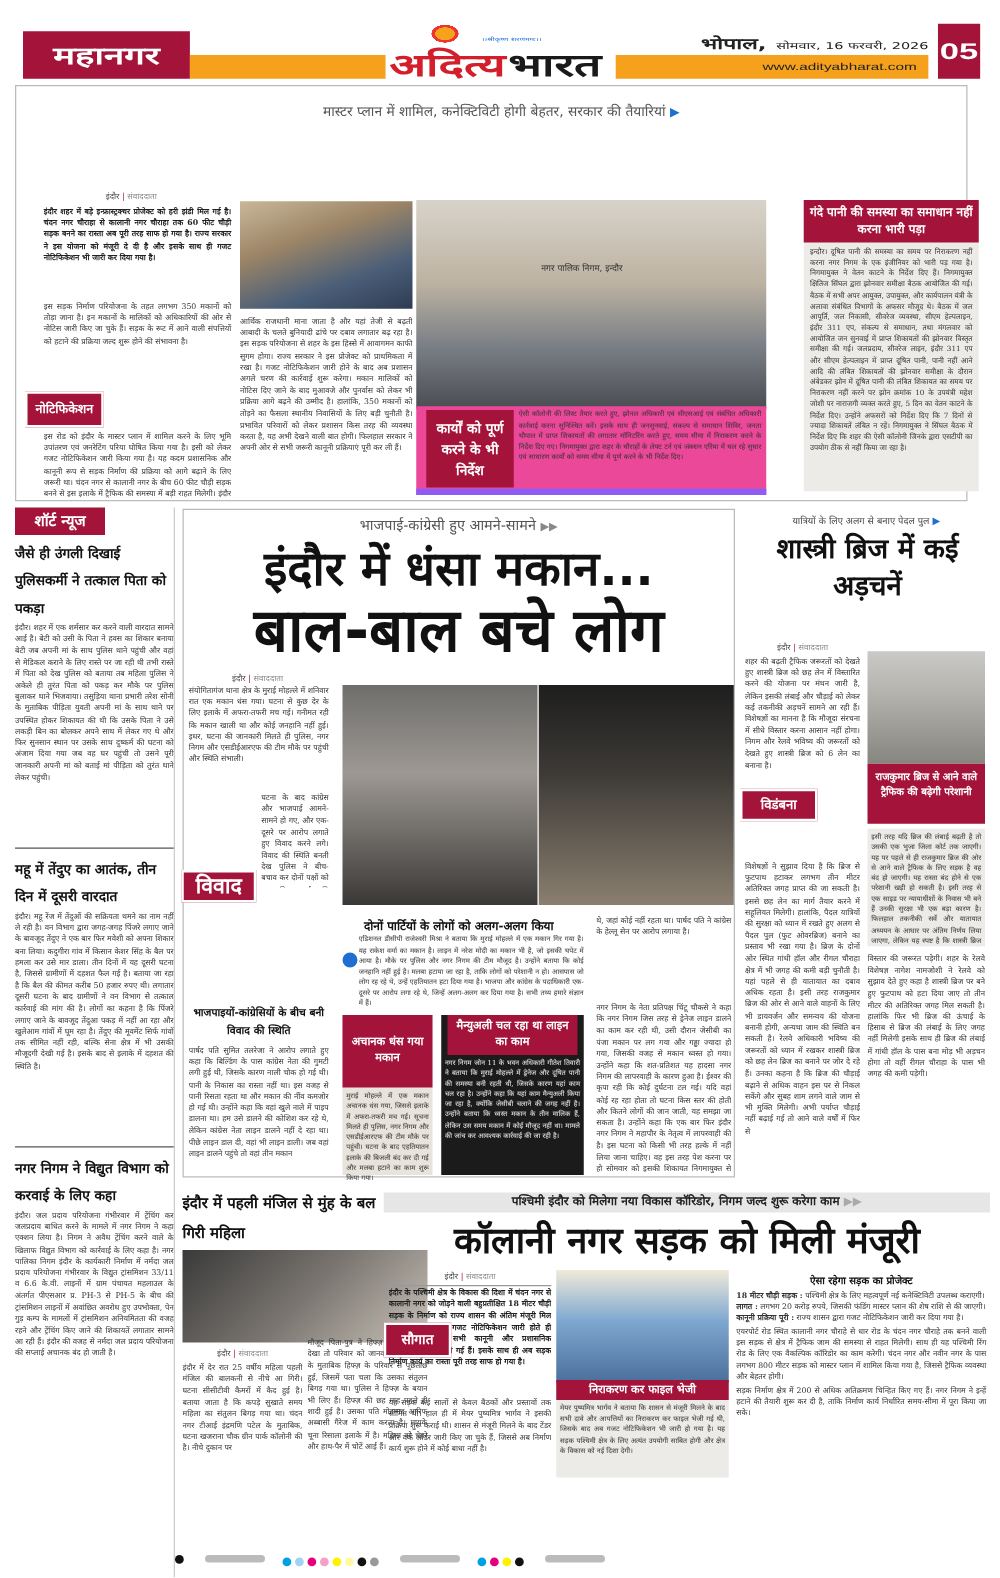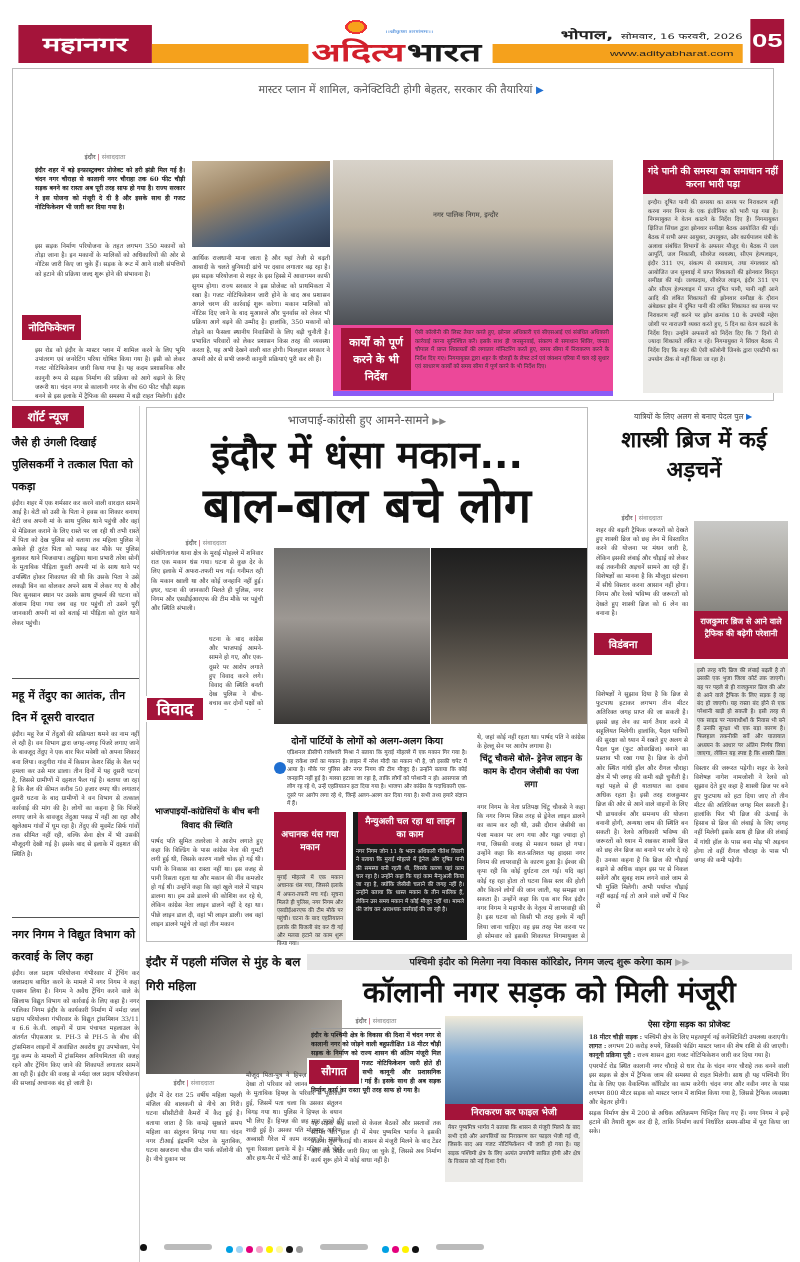--- a/index.html
+++ b/index.html
@@ -128,21 +128,20 @@
   <div class="abs" data-name="sudden-collapse-box" style="left:127px;top:404px;width:72px;height:128px;background:#e8e4dc;">
     <div class="maroon" data-name="box-title" style="font-size:9px;font-weight:bold;text-align:center;line-height:13px;padding:16px 2px;">अचानक धंस गया मकान</div>
     <div class="body-text" data-name="box-text" style="padding:3px;font-size:5.5px;line-height:8.3px;height:96px;overflow:hidden;">मुराई मोहल्ले में एक मकान अचानक धंस गया, जिससे इलाके में अफरा-तफरी मच गई। सूचना मिलते ही पुलिस, नगर निगम और एसडीईआरएफ की टीम मौके पर पहुंची। घटना के बाद एहतियातन इलाके की बिजली बंद कर दी गई और मलबा हटाने का काम शुरू किया गया।</div>
   </div>
   <div class="abs" data-name="manual-work-box" style="left:206px;top:404px;width:114px;height:128px;background:#1b1b1b;">
     <div class="maroon" data-name="box-title" style="font-size:9px;font-weight:bold;text-align:center;line-height:13px;padding:3px 2px;margin:0 5px;">मैन्युअली चल रहा था लाइन का काम</div>
     <div class="body-text" data-name="box-text" style="padding:3px;font-size:5.5px;line-height:8.3px;color:#eee;height:96px;overflow:hidden;">नगर निगम जोन 11 के भवन अधिकारी गीतेश तिवारी ने बताया कि मुराई मोहल्ले में ड्रेनेज और दूषित पानी की समस्या बनी रहती थी, जिसके कारण यहां काम चल रहा है। उन्होंने कहा कि यहां काम मैन्युअली किया जा रहा है, क्योंकि जेसीबी चलाने की जगह नहीं है। उन्होंने बताया कि ध्वस्त मकान के तीन मालिक हैं, लेकिन उस समय मकान में कोई मौजूद नहीं था। मामले की जांच कर आवश्यक कार्रवाई की जा रही है।</div>
   </div>
 
   <div class="abs body-text" data-name="collapse-right-top" style="left:330px;top:324px;width:108px;">थे, जहां कोई नहीं रहता था। पार्षद पति ने कांग्रेस के हेल्लू सेन पर आरोप लगाया है।</div>
-  <div class="abs hl" data-name="chintu-subhead" style="left:330px;top:344px;width:108px;text-align:center;font-size:8.5px;line-height:13px;">चिंटू चौकसे बोले- ड्रेनेज लाइन के काम के दौरान जेसीबी का पंजा लगा</div>
   <div class="abs body-text" data-name="collapse-right-text" style="left:330px;top:394px;width:108px;height:138px;overflow:hidden;">नगर निगम के नेता प्रतिपक्ष चिंटू चौकसे ने कहा कि नगर निगम जिस तरह से ड्रेनेज लाइन डालने का काम कर रही थी, उसी दौरान जेसीबी का पंजा मकान पर लग गया और गड्ढा ज्यादा हो गया, जिसकी वजह से मकान ध्वस्त हो गया। उन्होंने कहा कि शत-प्रतिशत यह हादसा नगर निगम की लापरवाही के कारण हुआ है। ईश्वर की कृपा रही कि कोई दुर्घटना टल गई। यदि वहां कोई रह रहा होता तो घटना किस स्तर की होती और कितने लोगों की जान जाती, यह समझा जा सकता है। उन्होंने कहा कि एक बार फिर इंदौर नगर निगम ने महापौर के नेतृत्व में लापरवाही की है। इस घटना को किसी भी तरह हल्के में नहीं लिया जाना चाहिए। वह इस तरह पेश करना पर हो सोमवार को इसकी शिकायत निगमायुक्त से की जाएगी।</div>
 </div>
 
 <div class="abs" data-name="bridge-story" style="left:594px;top:407px;width:198px;height:535px;">
   <div class="abs" data-name="bridge-kicker" style="left:0;top:4px;width:198px;text-align:center;font-size:7.5px;color:#444;">
     <span data-name="bridge-kicker-text">यात्रियों के लिए अलग से बनाए पेदल पुल</span>
     <span class="arrow" data-name="kicker-arrow-icon" style="font-size:8px;">▶</span>
   </div>
   <div class="abs hl" data-name="bridge-headline" style="left:10px;top:18px;width:180px;text-align:center;font-size:22px;line-height:30px;">शास्त्री ब्रिज में कई अड़चनें</div>
   <div class="abs byline" data-name="bridge-byline" style="left:2px;top:106px;width:92px;">

